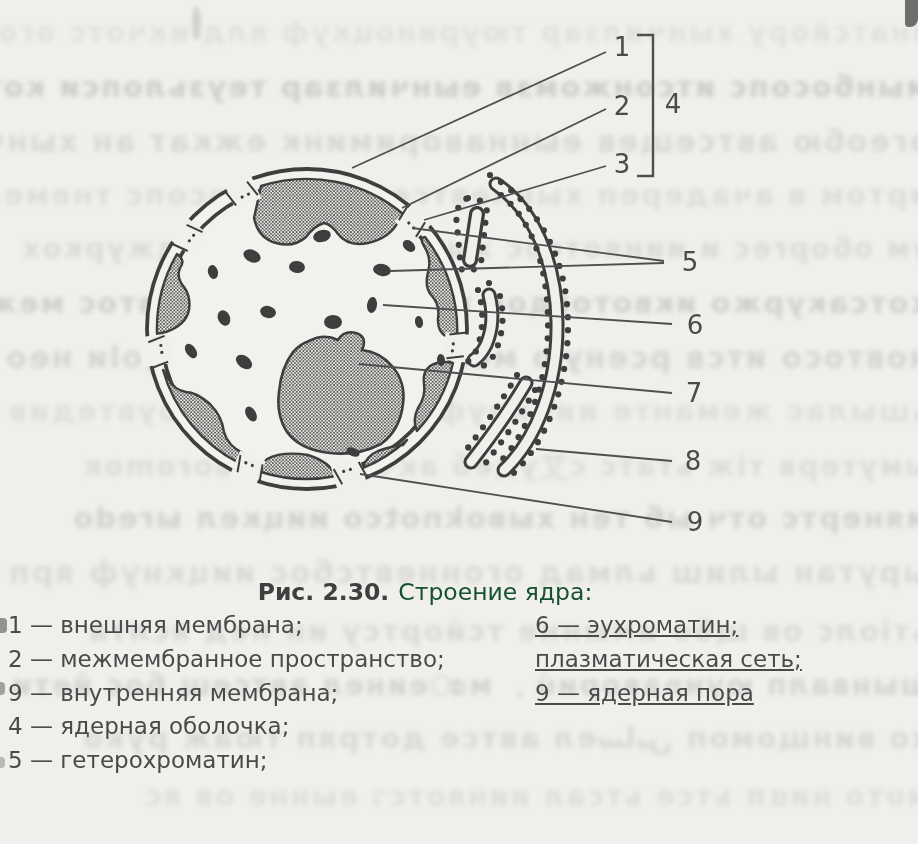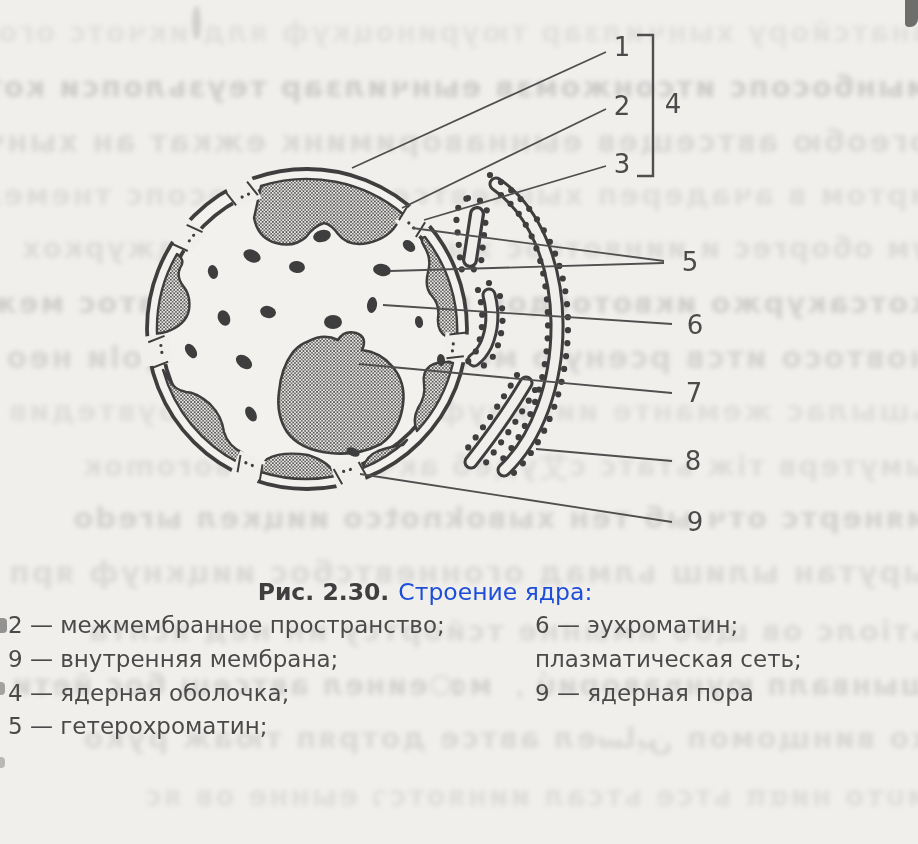--- a/index.html
+++ b/index.html
@@ -19,28 +19,28 @@
     filter:blur(2.4px);
     user-select:none;
   }
   .smudge{position:absolute;}
   .diagram-svg{position:absolute;left:0;top:0;}
   .caption{
     position:absolute;left:0;top:578px;width:850px;
     text-align:center;font-size:23.5px;color:#3f3f3f;
   }
   .caption .fig-label{font-weight:bold;}
-  .caption .fig-title{margin-left:9px;color:#1d4ed8;}
+  .caption .fig-title{margin-left:9px;color:#14532d;}
   .legend-col{
     position:absolute;top:609px;
     font-size:23px;line-height:33.8px;color:#4a4a4a;
     white-space:nowrap;
   }
   .legend-col.col1{left:8px;}
-  .legend-col.col2{left:535px;}
+  .legend-col.col2{left:535px;text-decoration:underline;}
   .legend-row{display:block;}
 </style>
 </head>
 <body>
 
 <div class="page">
 
   <div class="bleed" style="top:16px;opacity:.13;font-size:28px">внатсйору хынчилзар тюуриноцкуф ялд икчотс огонне</div>
   <div class="bleed" style="top:70px;opacity:.30">мынбосопс итсонжомзв еынчилзар теузьлопси котелк</div>
   <div class="bleed" style="top:124px;opacity:.20;font-size:30px"> огеобю автсещев еыннавориминк ежкат ан хынчотал</div>
@@ -211,20 +211,21 @@
       <text x="693" y="470">8</text>
       <text x="695" y="531">9</text>
     </g>
   </svg>
 
   <div class="caption">
     <span class="fig-label">Рис. 2.30.</span><span class="fig-title">Строение ядра:</span>
   </div>
 
   <div class="legend-col col1">
+    <span class="legend-row">1 — внешняя мембрана;</span>
     <span class="legend-row">2 — межмембранное пространство;</span>
     <span class="legend-row">9 — внутренняя мембрана;</span>
     <span class="legend-row">4 — ядерная оболочка;</span>
     <span class="legend-row">5 — гетерохроматин;</span>
   </div>
   <div class="legend-col col2">
     <span class="legend-row">6 — эухроматин;</span>
     <span class="legend-row">плазматическая сеть;</span>
     <span class="legend-row">9 — ядерная пора</span>
   </div>

